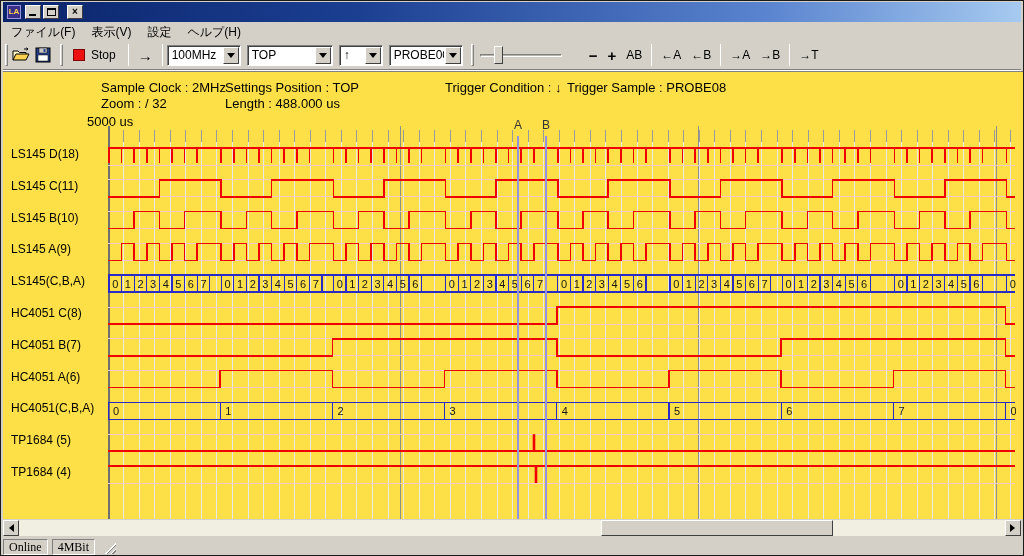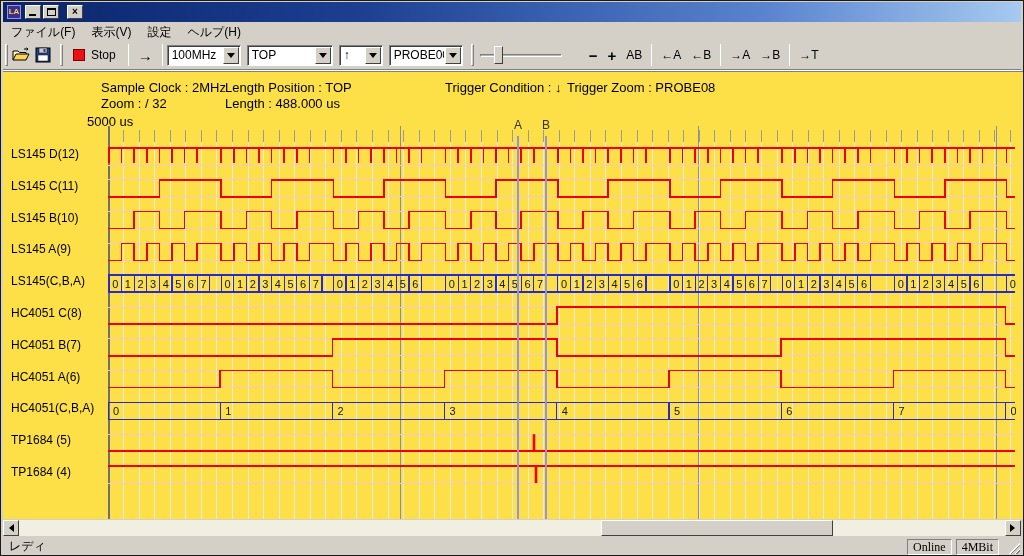--- a/index.html
+++ b/index.html
@@ -152,29 +152,29 @@
     <div class="flat-btn">←B</div>
     <div class="sep"></div>
     <div class="flat-btn">→A</div>
     <div class="flat-btn">→B</div>
     <div class="sep"></div>
     <div class="flat-btn">→T</div>
   </div>
 
   <div class="client">
     <div class="info" style="left:98px;top:8px;">Sample Clock : 2MHz</div>
-    <div class="info" style="left:222px;top:8px;">Length Position : TOP</div>
+    <div class="info" style="left:222px;top:8px;">Settings Position : TOP</div>
     <div class="info" style="left:442px;top:8px;">Trigger Condition : ↓</div>
-    <div class="info" style="left:564px;top:8px;">Trigger Zoom : PROBE08</div>
+    <div class="info" style="left:564px;top:8px;">Trigger Sample : PROBE08</div>
     <div class="info" style="left:98px;top:24px;">Zoom : /  32</div>
     <div class="info" style="left:222px;top:24px;">Length : 488.000 us</div>
     <div class="info" style="left:84px;top:42px;">5000 us</div>
 
     <div id="channel-labels">
-        <div class="chlabel" style="top: 75px;">LS145 D(12)</div>
+        <div class="chlabel" style="top: 75px;">LS145 D(18)</div>
         <div class="chlabel" style="top: 106.8px;">LS145 C(11)</div>
         <div class="chlabel" style="top: 138.6px;">LS145 B(10)</div>
         <div class="chlabel" style="top: 170.4px;">LS145 A(9)</div>
         <div class="chlabel" style="top: 202.2px;">LS145(C,B,A)</div>
         <div class="chlabel" style="top: 234px;">HC4051 C(8)</div>
         <div class="chlabel" style="top: 265.8px;">HC4051 B(7)</div>
         <div class="chlabel" style="top: 297.6px;">HC4051 A(6)</div>
         <div class="chlabel" style="top: 329.4px;">HC4051(C,B,A)</div>
         <div class="chlabel" style="top: 361.2px;">TP1684 (5)</div>
         <div class="chlabel" style="top: 393px;">TP1684 (4)</div>
@@ -505,18 +505,17 @@
     <div class="sb-btn" style="left:0;">
         <div class="tri-l"></div>
       </div>
     <div class="sb-thumb"></div>
     <div class="sb-btn" style="right:0;">
         <div class="tri-r"></div>
       </div>
   </div>
 
   <div class="statusbar">
-    <div class="status-ready">レディ</div>
     <div class="status-panel">Online</div>
     <div class="status-panel">4MBit</div>
     <div class="grip-corner"></div>
   </div>
 </div>
 
 </body></html>

